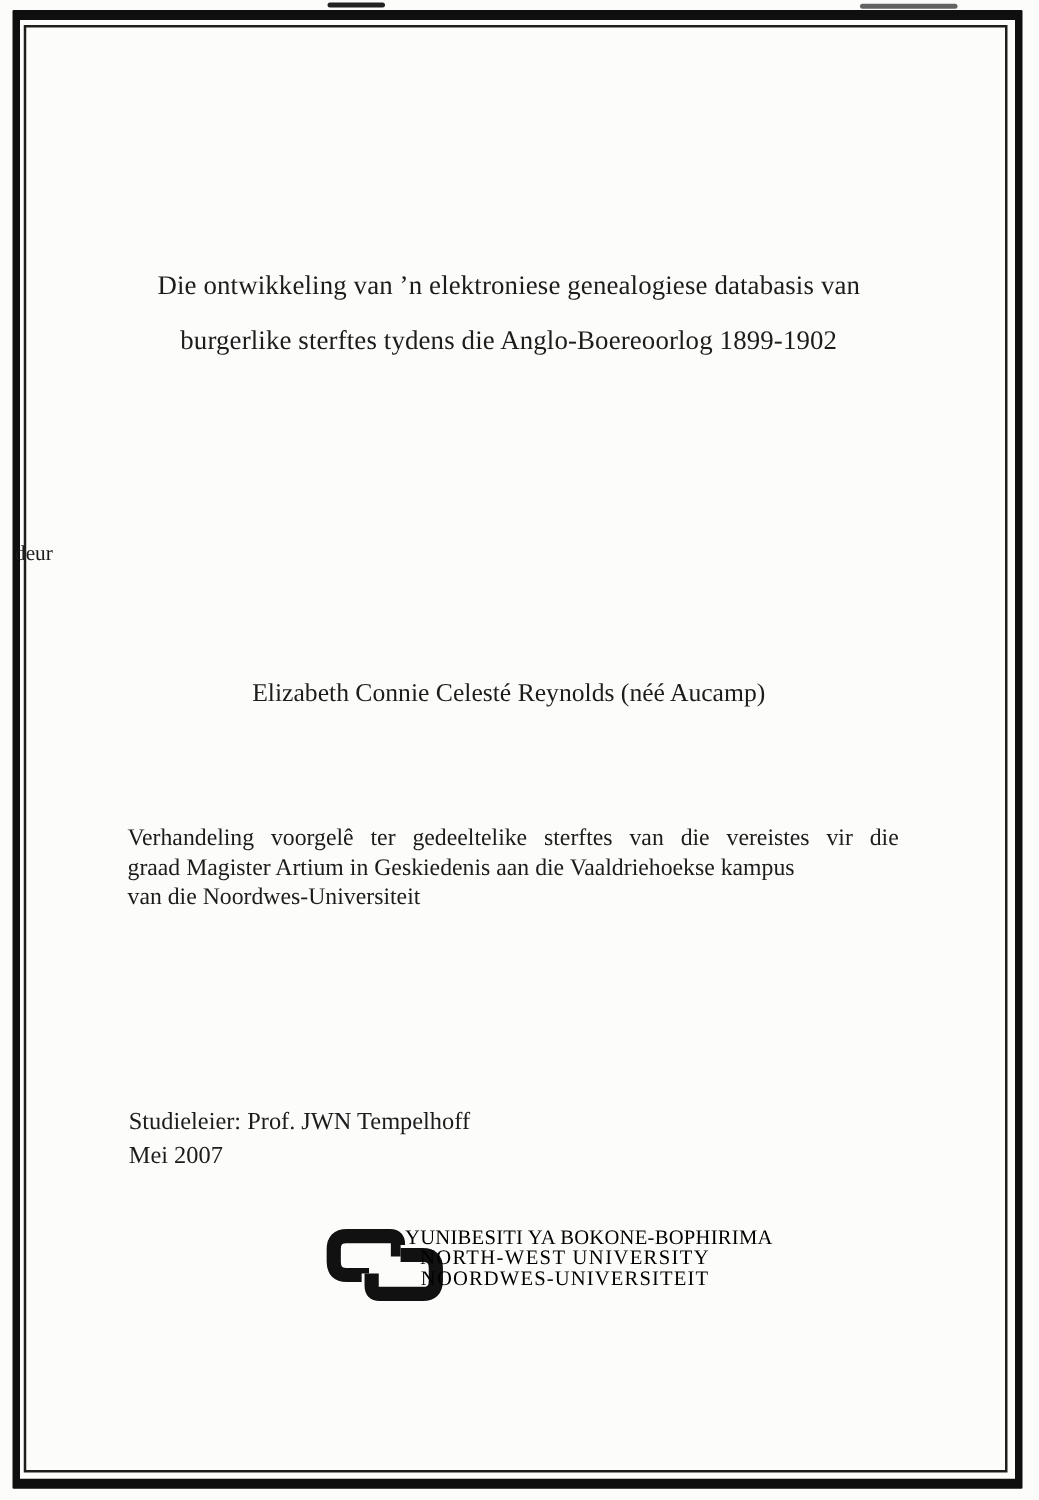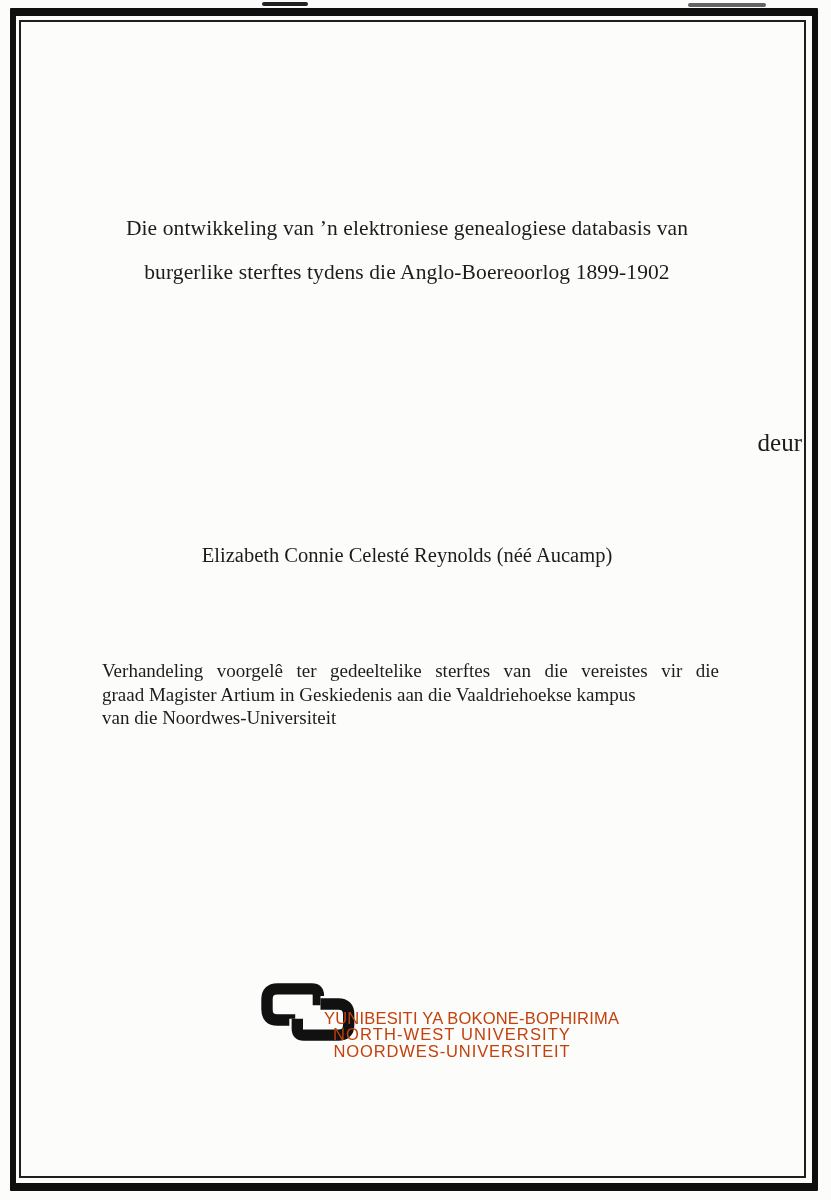--- a/index.html
+++ b/index.html
@@ -44,22 +44,22 @@
     position: absolute;
     left: 12px; top: 206px; width: 790px;
     text-align: center;
     font-size: 21.5px;
     line-height: 44px;
     letter-spacing: 0.1px;
   }
   .byline {
     position: absolute;
     left: 12px; top: 430px; width: 790px;
-    text-align: right;
-    font-size: 25px;
+    text-align: left;
+    font-size: 17px;
     line-height: 26px;
   }
   .author {
     position: absolute;
     left: 12px; top: 513px; width: 790px;
     text-align: center;
     font-size: 20.5px;
     line-height: 28px;
     margin-top: 28px;
   }
@@ -86,26 +86,25 @@
     width: 330px; height: 70px;
   }
   .logo-mark {
     position: absolute;
     left: 0; top: 0;
   }
   .logo-text {
     position: absolute;
     left: 66px; top: 2px; width: 256px;
     text-align: center;
-    font-family: Liberation Sans, sans-serif;
+    font-family: Liberation Serif, serif;
     font-size: 16.5px;
     line-height: 16.4px;
-    color: #c2410c;
+    color: #000000;
     white-space: nowrap;
-    margin-top: 28px;
   }
   .logo-text .lt1 { letter-spacing: 0.2px; }
   .logo-text .lt2 { letter-spacing: 1.1px; }
   .logo-text .lt3 { letter-spacing: 0.9px; }
 </style>
 </head>
 <body>
 
 <div class="page">
 
@@ -122,20 +121,24 @@
   <div class="byline">deur</div>
 
   <div class="author">Elizabeth Connie Celesté Reynolds (néé Aucamp)</div>
 
   <div class="statement">
     <div class="l1">Verhandeling voorgelê ter gedeeltelike sterftes van die vereistes vir die</div>
     <div class="l2"><span>graad </span><span class="ital">Magister Artium</span><span> in Geskiedenis aan die Vaaldriehoekse kampus</span></div>
     <div class="l3">van die Noordwes-Universiteit</div>
   </div>
 
+  <div class="supervisor-block">
+    <div>Studieleier: Prof. JWN Tempelhoff</div>
+    <div>Mei 2007</div>
+  </div>
 
   <div class="logo">
     <svg class="logo-mark" width="98" height="64" viewBox="0 0 116 76" aria-hidden="true">
 
       <path d="M44 47.5 H23 Q10.5 47.5 10.5 35 V23 Q10.5 10.5 23 10.5 H64 Q71.5 10.5 71.5 18 V30" fill="none" stroke="#111111" stroke-width="13.5"></path>
 
       <g transform="translate(118 76) scale(-1 -1)">
         <path d="M44 47.5 H23 Q10.5 47.5 10.5 35 V23 Q10.5 10.5 23 10.5 H64 Q71.5 10.5 71.5 18 V30" fill="none" stroke="#fcfcfb" stroke-width="19"></path>
         <path d="M44 47.5 H23 Q10.5 47.5 10.5 35 V23 Q10.5 10.5 23 10.5 H64 Q71.5 10.5 71.5 18 V30" fill="none" stroke="#111111" stroke-width="13.5"></path>
       </g>

